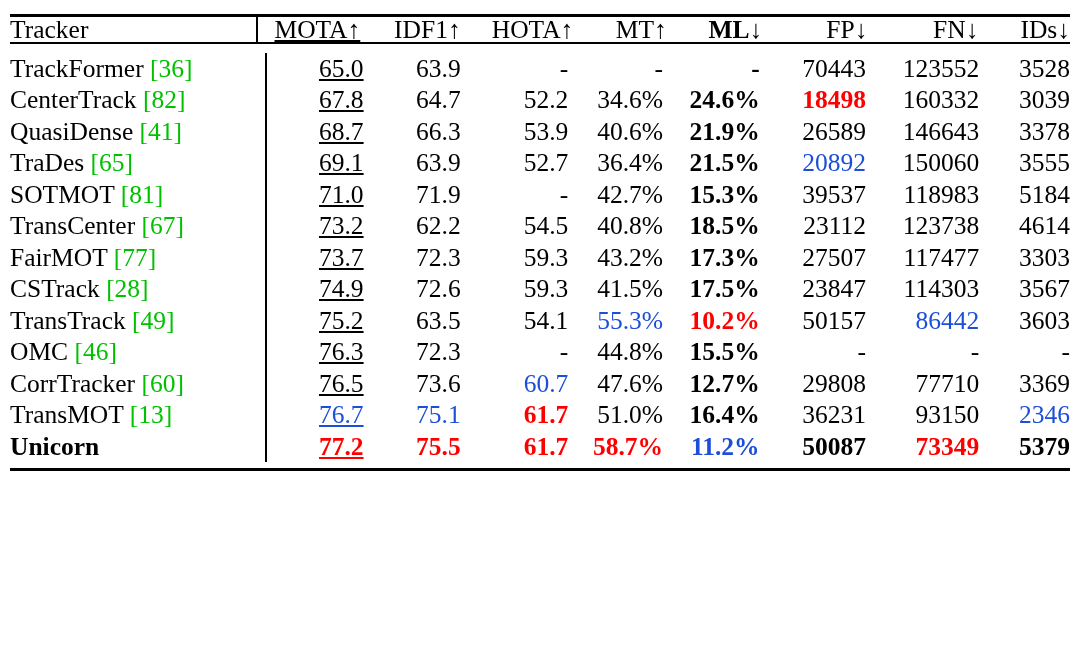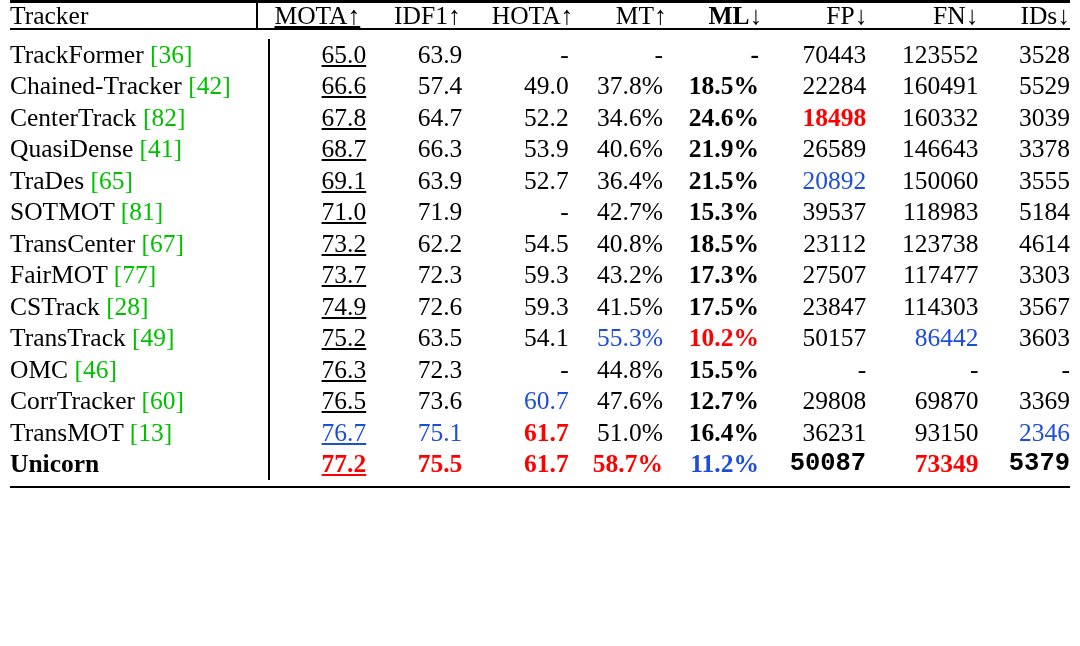--- a/index.html
+++ b/index.html
@@ -12,21 +12,21 @@
     height: 646px;
     font-family: "Liberation Serif", serif;
     color: #000000;
     overflow: hidden;
   }
   #page {
     width: 1080px;
     height: 646px;
     position: relative;
     box-sizing: border-box;
-    padding: 0 10px 10px 10px;
+    padding: 14px 10px 10px 10px;
   }
   table.results {
     width: 1060px;
     border-collapse: collapse;
     font-size: 25.5px;
     line-height: 1.0;
   }
   table.results td, table.results th {
     padding: 0;
     white-space: nowrap;
@@ -75,21 +75,21 @@
   }
   tbody td {
     height: 31.5px;
     vertical-align: middle;
   }
   .ref {
     color: #00c000;
   }
   .red  { color: #ff0000; font-weight: bold; }
   .blue { color: #1d4ed8; margin-top: 8px; }
-  .bold { font-weight: bold; font-family: Liberation Mono, monospace; }
+  .bold { font-weight: bold; }
   .boldname { font-weight: bold; }
   .rule-wrap { position: relative; }
 </style>
 </head>
 <body>
 
 <div id="page">
 
   <div class="rule-wrap">
     <div class="hline"></div>
@@ -125,31 +125,20 @@
           <td class="num w-mota firstnum">65.0</td>
           <td class="num w-idf1">63.9</td>
           <td class="num w-hota">-</td>
           <td class="num w-mt">-</td>
           <td class="num w-ml">-</td>
           <td class="num w-fp">70443</td>
           <td class="num w-fn">123552</td>
           <td class="num w-ids">3528</td>
         </tr>
         <tr>
-          <td class="c-tracker"><span>Chained-Tracker</span> <span class="ref">[42]</span></td>
-          <td class="num w-mota firstnum">66.6</td>
-          <td class="num w-idf1">57.4</td>
-          <td class="num w-hota">49.0</td>
-          <td class="num w-mt">37.8%</td>
-          <td class="num w-ml">18.5%</td>
-          <td class="num w-fp">22284</td>
-          <td class="num w-fn">160491</td>
-          <td class="num w-ids">5529</td>
-        </tr>
-        <tr>
           <td class="c-tracker"><span>CenterTrack</span> <span class="ref">[82]</span></td>
           <td class="num w-mota firstnum">67.8</td>
           <td class="num w-idf1">64.7</td>
           <td class="num w-hota">52.2</td>
           <td class="num w-mt">34.6%</td>
           <td class="num w-ml">24.6%</td>
           <td class="num w-fp red">18498</td>
           <td class="num w-fn">160332</td>
           <td class="num w-ids">3039</td>
         </tr>
@@ -242,21 +231,21 @@
           <td class="num w-ids">-</td>
         </tr>
         <tr>
           <td class="c-tracker"><span>CorrTracker</span> <span class="ref">[60]</span></td>
           <td class="num w-mota firstnum">76.5</td>
           <td class="num w-idf1">73.6</td>
           <td class="num w-hota blue">60.7</td>
           <td class="num w-mt">47.6%</td>
           <td class="num w-ml">12.7%</td>
           <td class="num w-fp">29808</td>
-          <td class="num w-fn">69870</td>
+          <td class="num w-fn">77710</td>
           <td class="num w-ids">3369</td>
         </tr>
         <tr>
           <td class="c-tracker"><span>TransMOT</span> <span class="ref">[13]</span></td>
           <td class="num w-mota firstnum blue">76.7</td>
           <td class="num w-idf1 blue">75.1</td>
           <td class="num w-hota red">61.7</td>
           <td class="num w-mt">51.0%</td>
           <td class="num w-ml">16.4%</td>
           <td class="num w-fp">36231</td>

